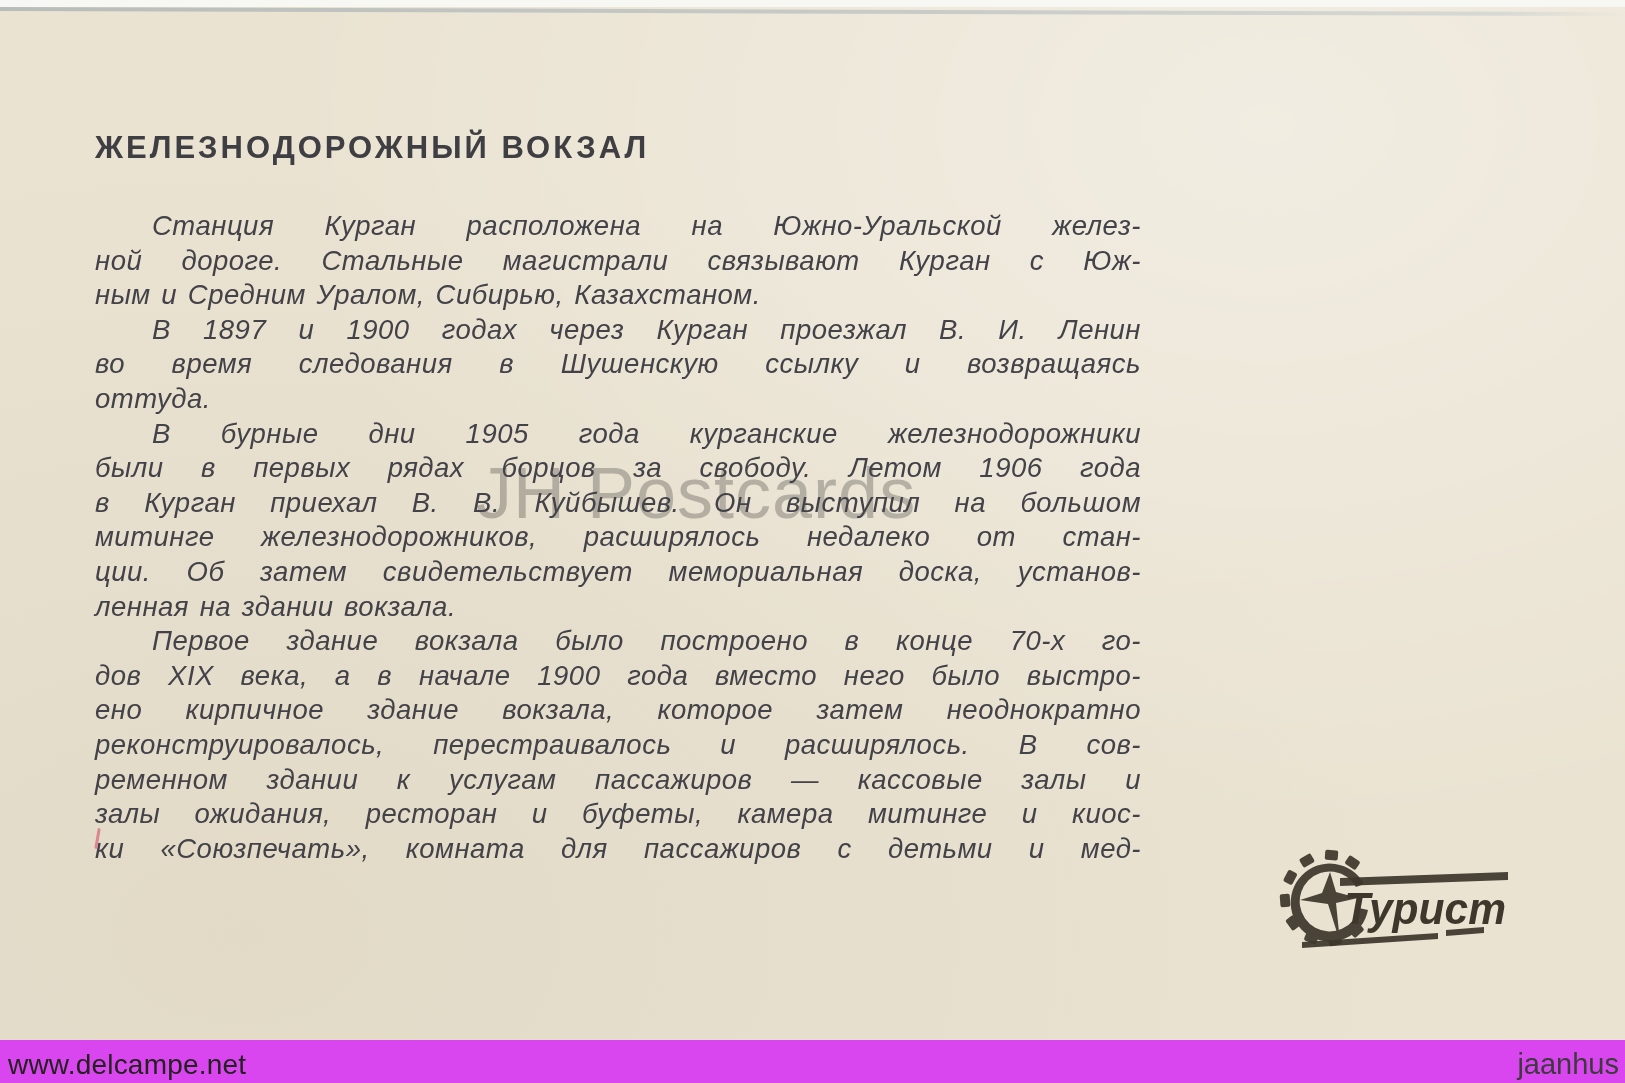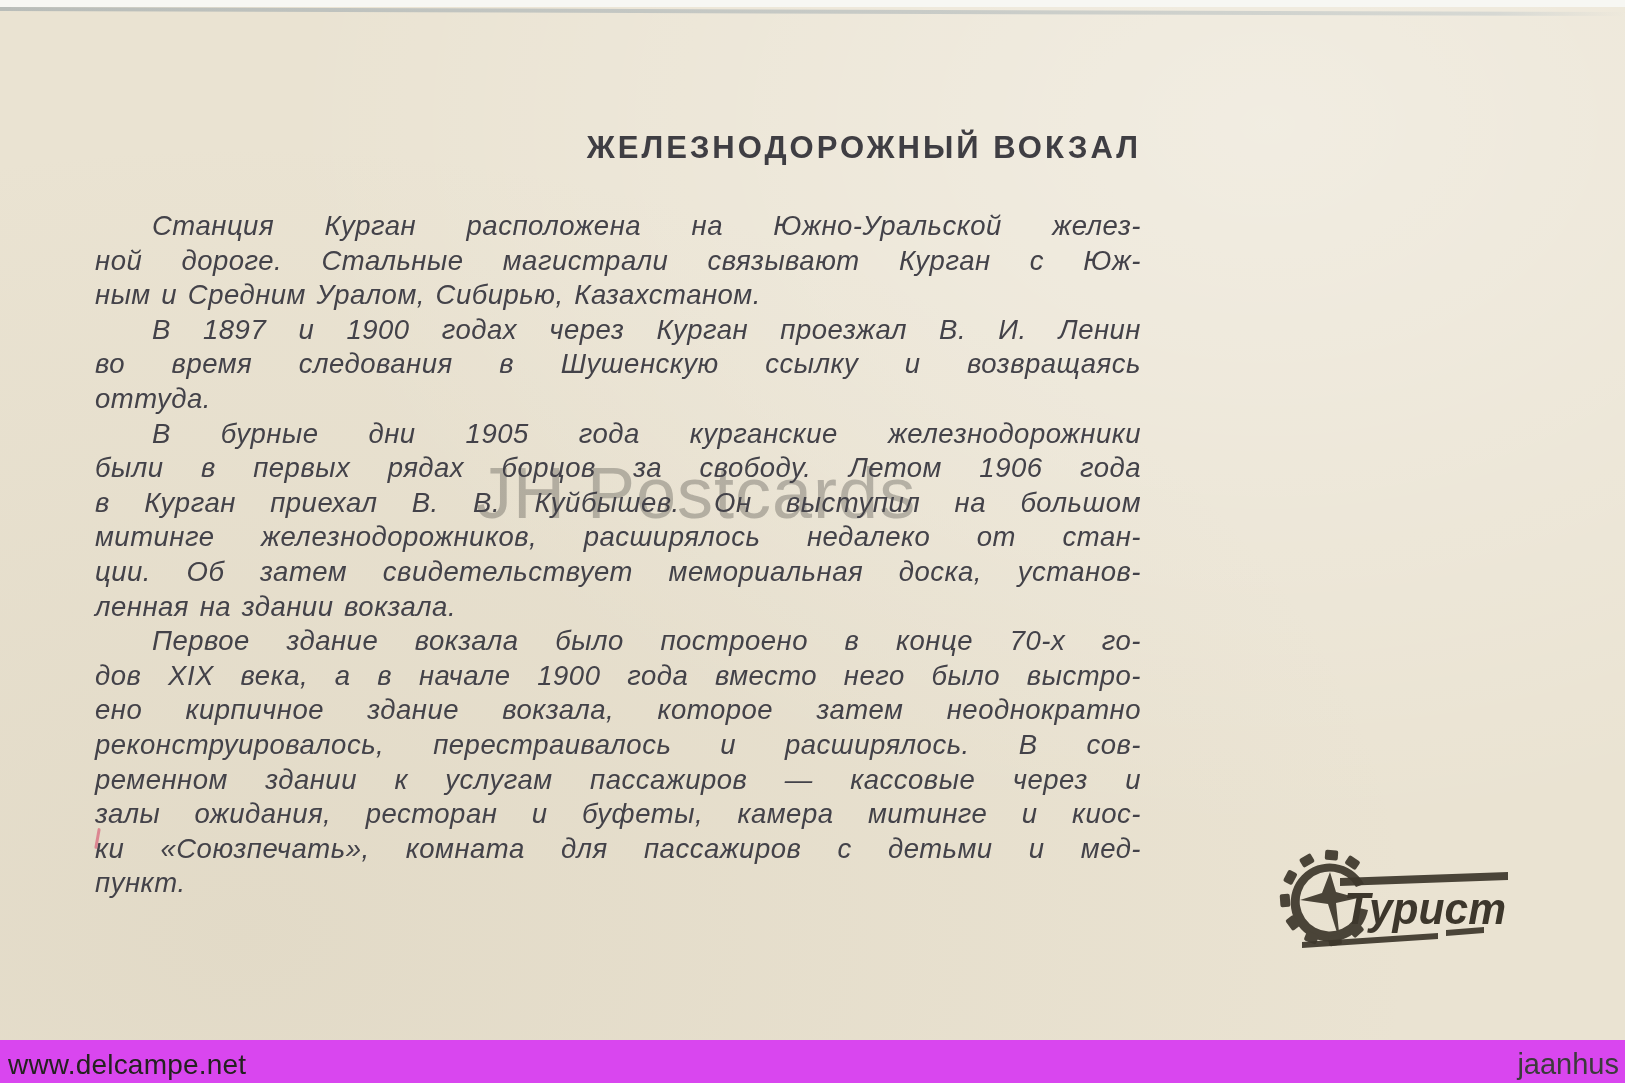--- a/index.html
+++ b/index.html
@@ -26,21 +26,21 @@
   }
   .edge-line{
     position:absolute;left:0;top:7px;width:1625px;height:4px;
     background:linear-gradient(to right,#b9bdb9,#c9ccc8 60%,#d6d8d3 92%,rgba(214,216,211,0));
     transform:rotate(0.18deg);transform-origin:left center;
   }
 
   
   .title{
     position:absolute;left:95px;top:130px;width:1046px;
-    text-align:right;
+    text-align:left;
     font-size:31px;font-weight:bold;letter-spacing:3px;
     color:#3f3e43;
   }
 
   
   .wm-center{
     position:absolute;left:476px;top:452px;
     font-size:72px;font-weight:500;letter-spacing:1px;
     color:#a0a0a0;opacity:.62;
     mix-blend-mode:multiply;
@@ -104,24 +104,23 @@
       <div class="line indent just">В бурные дни 1905 года  курганские  железнодорожники</div>
       <div class="line just">были в первых рядах борцов за свободу. Летом 1906 года</div>
       <div class="line just">в Курган приехал В. В. Куйбышев. Он выступил на большом</div>
       <div class="line just">митинге железнодорожников, расширялось недалеко от стан-</div>
       <div class="line just">ции. Об затем свидетельствует мемориальная доска, установ-</div>
       <div class="line">ленная на здании  вокзала.</div>
       <div class="line indent just">Первое здание вокзала было построено в конце 70-х го-</div>
       <div class="line just">дов XIX века, а в начале 1900 года вместо него было выстро-</div>
       <div class="line just">ено кирпичное здание вокзала, которое затем неоднократно</div>
       <div class="line just">реконструировалось, перестраивалось и расширялось. В сов-</div>
-      <div class="line just">ременном здании к услугам пассажиров — кассовые через и</div>
+      <div class="line just">ременном здании к услугам пассажиров — кассовые залы и</div>
       <div class="line just">залы ожидания, ресторан и буфеты, камера митинге и киос-</div>
       <div class="line just">ки «Союзпечать», комната для пассажиров с детьми и мед-</div>
-      <div class="line">пункт.</div>
     </div>
 
   <div class="pink-mark"></div>
 
   <svg class="logo" viewBox="0 0 262 132" xmlns="http://www.w3.org/2000/svg">
     <g fill="#3d372c" stroke="none" opacity="0.92">
 
       <path d="M60,60 m36,-14 a39,39 0 1 0 4,26 l-9,-2 a30,30 0 1 1 -3,-21 z"></path>
 
       <g>

